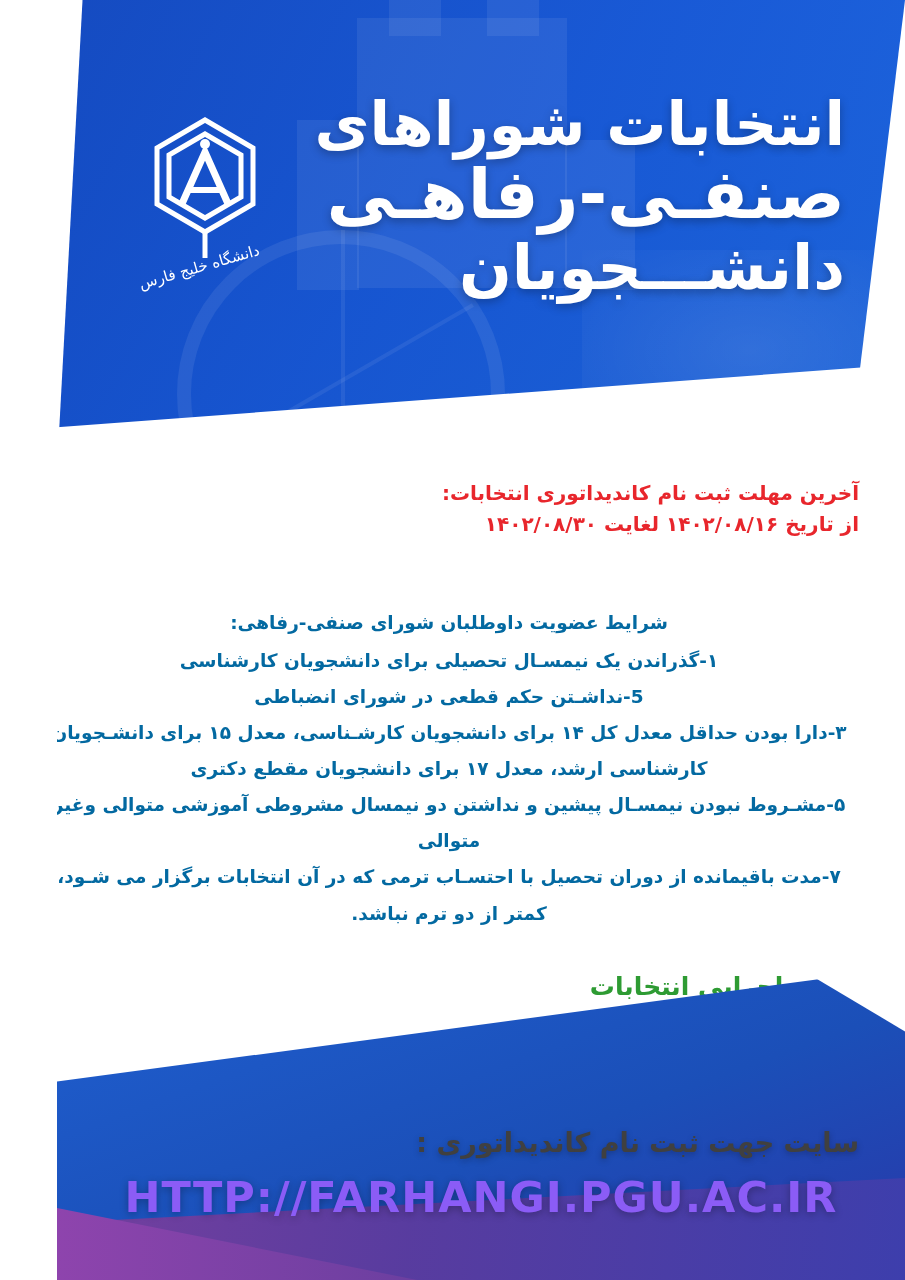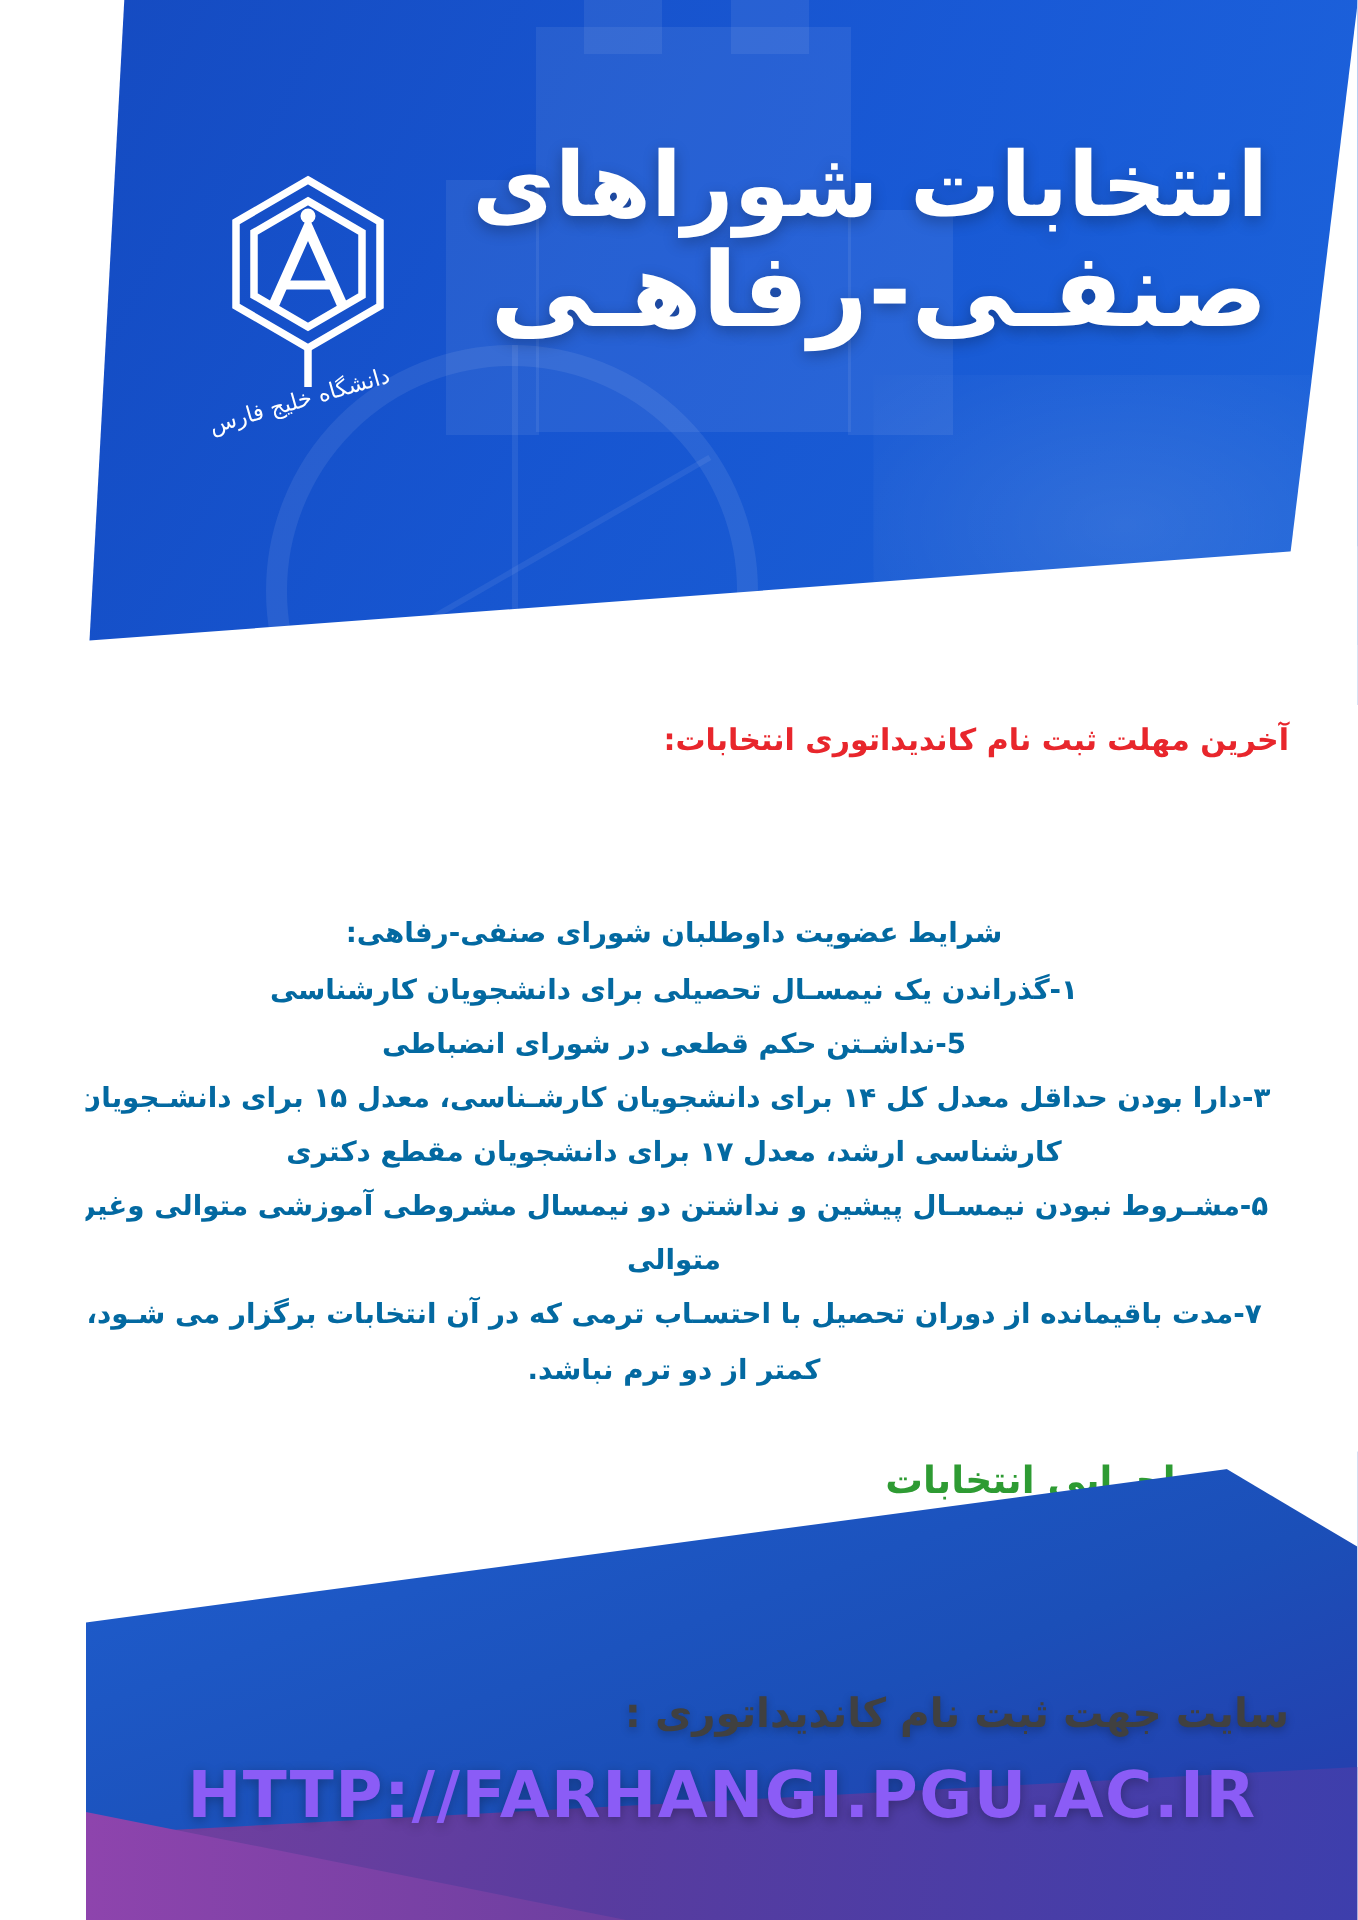--- a/index.html
+++ b/index.html
@@ -245,20 +245,21 @@
     <div class="bld b5"></div>
     <div class="wheel"></div>
     <div class="hands"></div>
   </div>
   <div class="top-left-white"></div>
   <div class="top-right-white"></div>
 
   <div class="title-block">
     <div class="title-line l1">انتخابات شوراهای</div>
     <div class="title-line l2">صنفـی-رفاهـی</div>
+    <div class="title-line l3">دانشـــجویان</div>
   </div>
 
   <div class="logo-wrap">
     <svg width="180" height="180" viewBox="0 0 180 180">
       <g fill="none" stroke="#ffffff" stroke-width="5">
         <polygon points="90,12 138,40 138,96 90,124 42,96 42,40"></polygon>
         <polygon points="90,26 126,47 126,89 90,110 54,89 54,47"></polygon>
         <path d="M66 98 L90 44 L114 98" stroke-width="7"></path>
         <path d="M74 82 L106 82" stroke-width="6"></path>
         <path d="M90 124 L90 150" stroke-width="5"></path>
@@ -268,20 +269,21 @@
       </g>
     </svg>
     <div class="logo-caption">دانشگاه خلیج فارس</div>
   </div>
 
   <div class="wedge-top"></div>
   <div class="body-area"></div>
 
   <div class="deadline">
     <div>آخرین  مهلت ثبت نام کاندیداتوری انتخابات:</div>
+    <div>از تاریخ ۱۴۰۲/۰۸/۱۶ لغایت ۱۴۰۲/۰۸/۳۰</div>
   </div>
 
   <div class="rules">
     <div class="rule-head">شرایط عضویت داوطلبان شورای صنفی-رفاهی:</div>
     <p class="rule">۱-گذراندن یک نیمسـال تحصیلی برای دانشجویان کارشناسی</p>
     <p class="rule">5-نداشـتن حکم قطعی در شورای انضباطی</p>
     <p class="rule">۳-دارا بودن حداقل معدل کل ۱۴ برای دانشجویان کارشـناسی، معدل ۱۵ برای دانشـجویان کارشناسی ارشد، معدل ۱۷ برای دانشجویان مقطع دکتری</p>
     <p class="rule">۵-مشـروط نبودن نیمسـال پیشین و نداشتن دو نیمسال مشروطی آموزشی متوالی وغیر متوالی</p>
     <p class="rule">۷-مدت باقیمانده از دوران تحصیل با احتسـاب ترمی که در آن انتخابات برگزار می شـود، کمتر از دو ترم نباشد.</p>
   </div>

